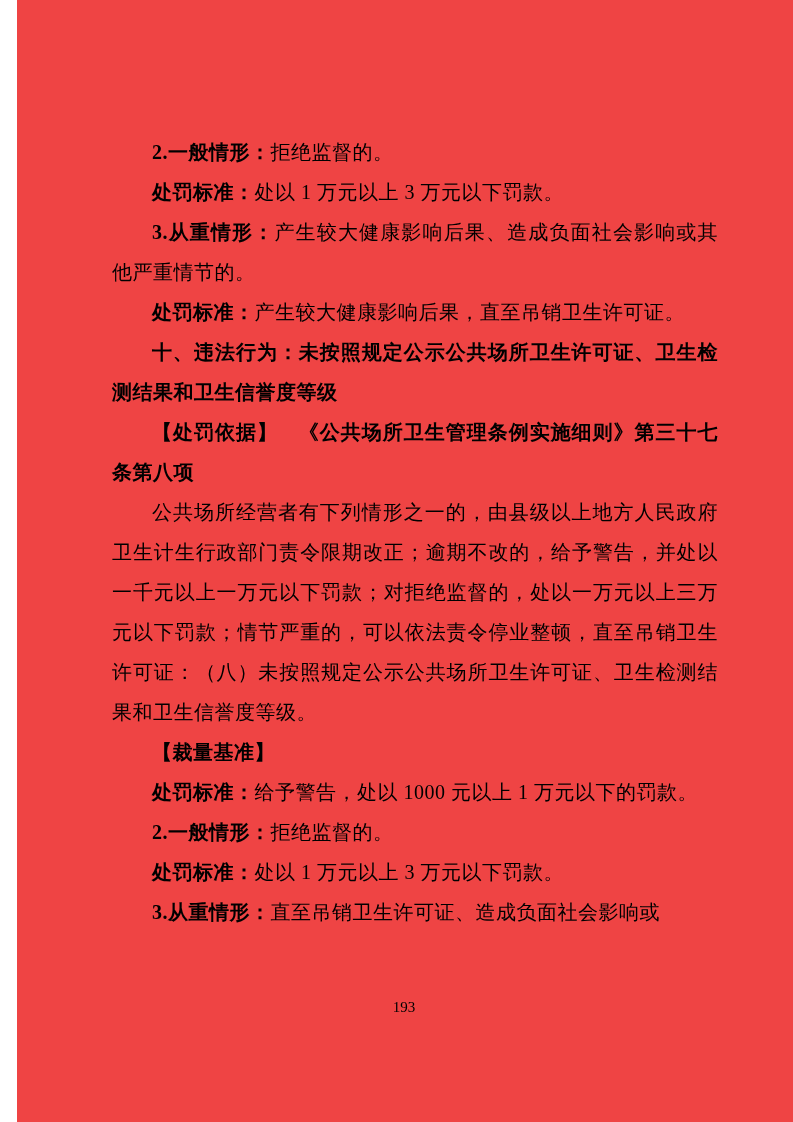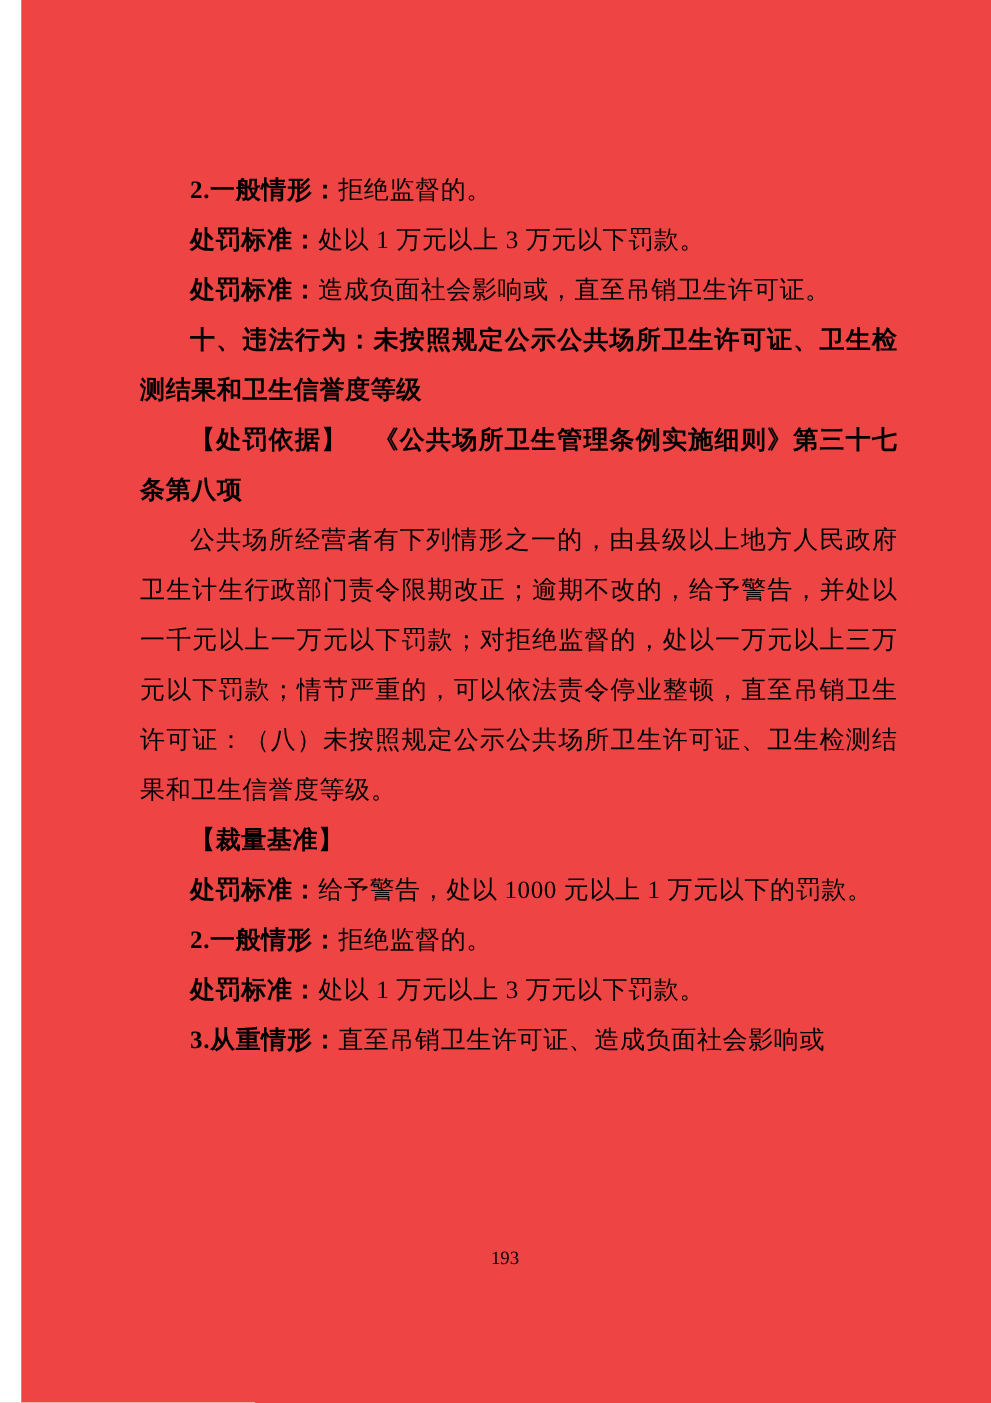--- a/index.html
+++ b/index.html
@@ -57,21 +57,22 @@
     color: #000000;
   }
 </style>
 </head>
 <body>
 
 <div class="page">
   <div class="doc-body">
       <p class="para"><span class="bold">2.一般情形：</span><span class="">拒绝监督的。</span></p>
       <p class="para"><span class="bold">处罚标准：</span><span class="">处以 1 万元以上 3 万元以下罚款。</span></p>
-      <p class="para"><span class="bold">处罚标准：</span><span class="">造成负面社会影响或，直至吊销卫生许可证。</span></p>
+      <p class="para"><span class="bold">3.从重情形：</span><span class="">产生较大健康影响后果、造成负面社会影响或其他严重情节的。</span></p>
+      <p class="para"><span class="bold">处罚标准：</span><span class="">产生较大健康影响后果，直至吊销卫生许可证。</span></p>
       <p class="para"><span class="bold">十、违法行为：未按照规定公示公共场所卫生许可证、卫生检测结果和卫生信誉度等级</span></p>
       <p class="para"><span class="bold">【处罚依据】　《公共场所卫生管理条例实施细则》第三十七条第八项</span></p>
       <p class="para"><span class="">公共场所经营者有下列情形之一的，由县级以上地方人民政府卫生计生行政部门责令限期改正；逾期不改的，给予警告，并处以一千元以上一万元以下罚款；对拒绝监督的，处以一万元以上三万元以下罚款；情节严重的，可以依法责令停业整顿，直至吊销卫生许可证：（八）未按照规定公示公共场所卫生许可证、卫生检测结果和卫生信誉度等级。</span></p>
       <p class="para"><span class="bold">【裁量基准】</span></p>
       <p class="para"><span class="bold">处罚标准：</span><span class="">给予警告，处以 1000 元以上 1 万元以下的罚款。</span></p>
       <p class="para"><span class="bold">2.一般情形：</span><span class="">拒绝监督的。</span></p>
       <p class="para"><span class="bold">处罚标准：</span><span class="">处以 1 万元以上 3 万元以下罚款。</span></p>
       <p class="para"><span class="bold">3.从重情形：</span><span class="">直至吊销卫生许可证、造成负面社会影响或</span></p>
     </div>
   <div class="footer">

